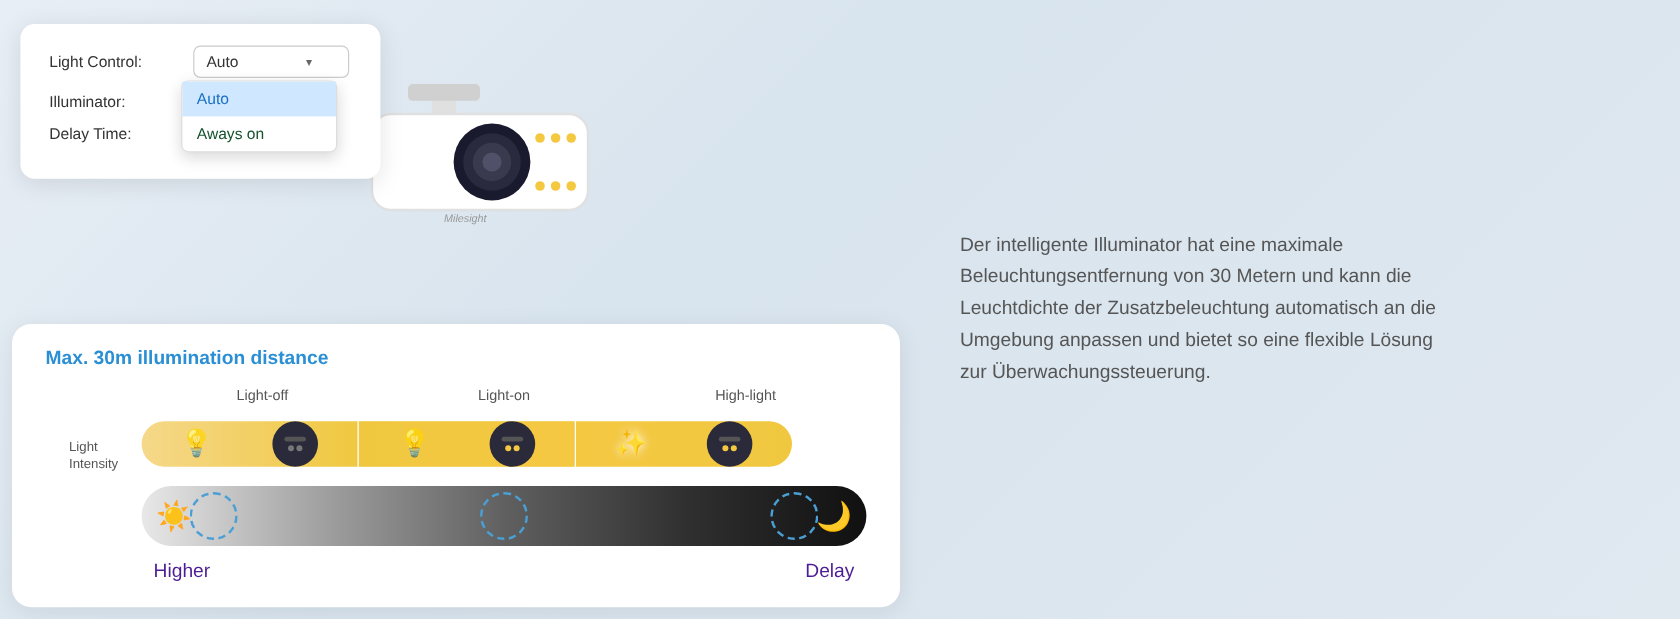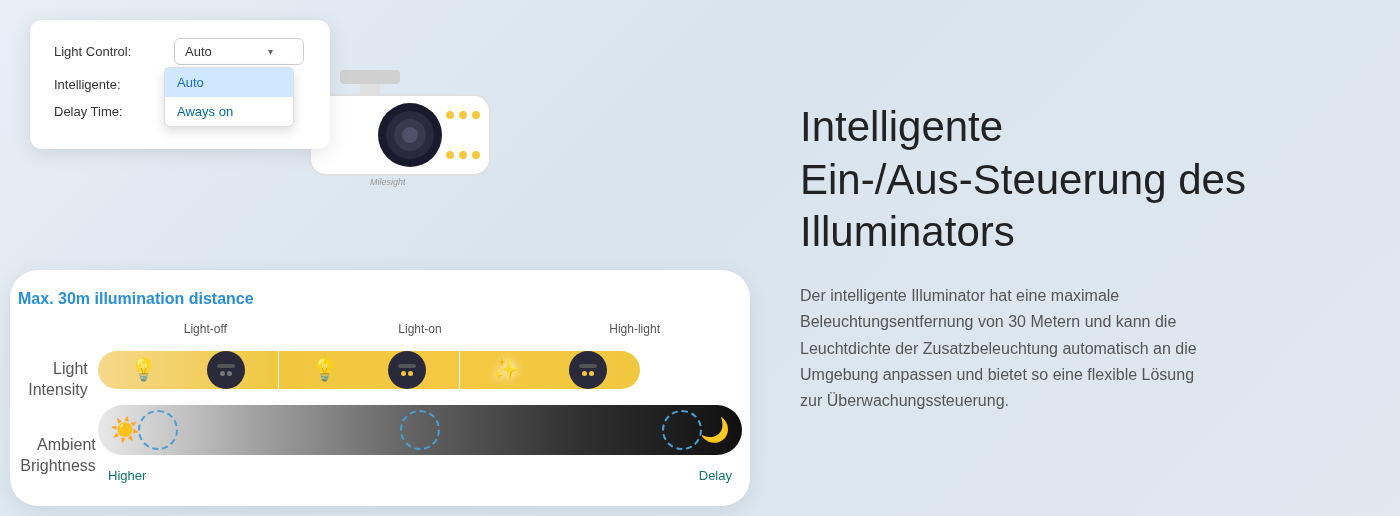--- a/index.html
+++ b/index.html
@@ -31,21 +31,21 @@
 
     
     .control-card {
       background: white;
       border-radius: 12px;
       padding: 18px 24px;
       width: 300px;
       box-shadow: 0 4px 20px rgba(0,0,0,0.1);
       position: absolute;
       top: 20px;
-      left: 30px;
+      left: 17px;
       z-index: 10;
     }
 
     .control-row {
       display: flex;
       align-items: center;
       margin-bottom: 12px;
     }
 
     .control-label {
@@ -89,62 +89,62 @@
       border: 1px solid #ddd;
       border-radius: 6px;
       box-shadow: 0 4px 12px rgba(0,0,0,0.15);
       z-index: 100;
       margin-top: 2px;
     }
 
     .dropdown-item {
       padding: 7px 12px;
       font-size: 13px;
-      color: #0369a1;
+      color: #14532d;
       cursor: pointer;
     }
 
     .dropdown-item.active {
       background: #d0e8ff;
       color: #1a6fc4;
     }
 
     
     .illumination-card {
       position: absolute;
       bottom: 10px;
       left: 0;
       right: 0;
       background: white;
-      border-radius: 28px;
-      padding: 20px 8px;
+      border-radius: 16px;
+      padding: 20px 28px;
       box-shadow: 0 4px 20px rgba(0,0,0,0.08);
       margin: 0 10px;
     }
 
     .illum-title {
       color: #2a8fd4;
       font-size: 16px;
       font-weight: 600;
       margin-bottom: 14px;
     }
 
     .illum-label-col {
       width: 80px;
       display: flex;
       flex-direction: column;
       gap: 16px;
       padding-top: 28px;
     }
 
     .illum-row-label {
-      font-size: 16px;
+      font-size: 11px;
       color: #555;
       line-height: 1.3;
-      text-align: right;
+      text-align: left;
       height: 60px;
       display: flex;
       align-items: center;
       justify-content: center;
     }
 
     .col-headers {
       display: flex;
       justify-content: space-around;
       margin-bottom: 4px;
@@ -264,22 +264,22 @@
     }
 
     .bottom-labels {
       display: flex;
       justify-content: space-between;
       padding: 4px 10px 0;
       margin-top: 4px;
     }
 
     .bottom-label {
-      font-size: 13px;
-      color: #0f766e;
+      font-size: 16px;
+      color: #4c1d95;
     }
 
     
     .main-title {
       font-size: 42px;
       font-weight: 400;
       color: #222;
       line-height: 1.25;
       margin-bottom: 24px;
     }
@@ -313,21 +313,21 @@
           <span>Auto</span>
           <span class="chevron-icon">▾</span>
         </div>
         <div class="dropdown-menu">
           <div class="dropdown-item active">Auto</div>
           <div class="dropdown-item">Aways on</div>
         </div>
       </div>
     </div>
     <div class="control-row">
-      <span class="control-label">Intelligente:</span>
+      <span class="control-label">Illuminator:</span>
     </div>
     <div class="control-row">
       <span class="control-label">Delay Time:</span>
     </div>
   </div>
 
   <div class="camera-visual">
     <svg width="320" height="200" viewBox="0 0 320 200">
 
       <rect x="130" y="60" width="20" height="50" rx="4" fill="#e0e0e0"></rect>
@@ -352,21 +352,20 @@
     </svg>
   </div>
 
   <div class="illumination-card">
     <div class="illum-title">Max. 30m illumination distance</div>
 
     <div style="display:flex; gap:0;">
 
       <div class="illum-label-col">
         <div class="illum-row-label">Light<br>Intensity</div>
-        <div class="illum-row-label">Ambient<br>Brightness</div>
       </div>
 
       <div style="flex:1; display:flex; flex-direction:column;">
 
         <div class="col-headers">
           <span class="col-header">Light-off</span>
           <span class="col-header">Light-on</span>
           <span class="col-header">High-light</span>
         </div>
 
@@ -430,19 +429,14 @@
         <div class="bottom-labels">
           <span class="bottom-label">Higher</span>
           <span class="bottom-label">Delay</span>
         </div>
       </div>
     </div>
   </div>
 </div>
 
 <div class="right-panel">
-  <h1 class="main-title">
-    <span>Intelligente</span><br>
-    <span>Ein-/Aus-Steuerung des</span><br>
-    <span>Illuminators</span>
-  </h1>
   <p class="description">Der intelligente Illuminator hat eine maximale Beleuchtungsentfernung von 30 Metern und kann die Leuchtdichte der Zusatzbeleuchtung automatisch an die Umgebung anpassen und bietet so eine flexible Lösung zur Überwachungssteuerung.</p>
 </div>
 
 </body></html>

